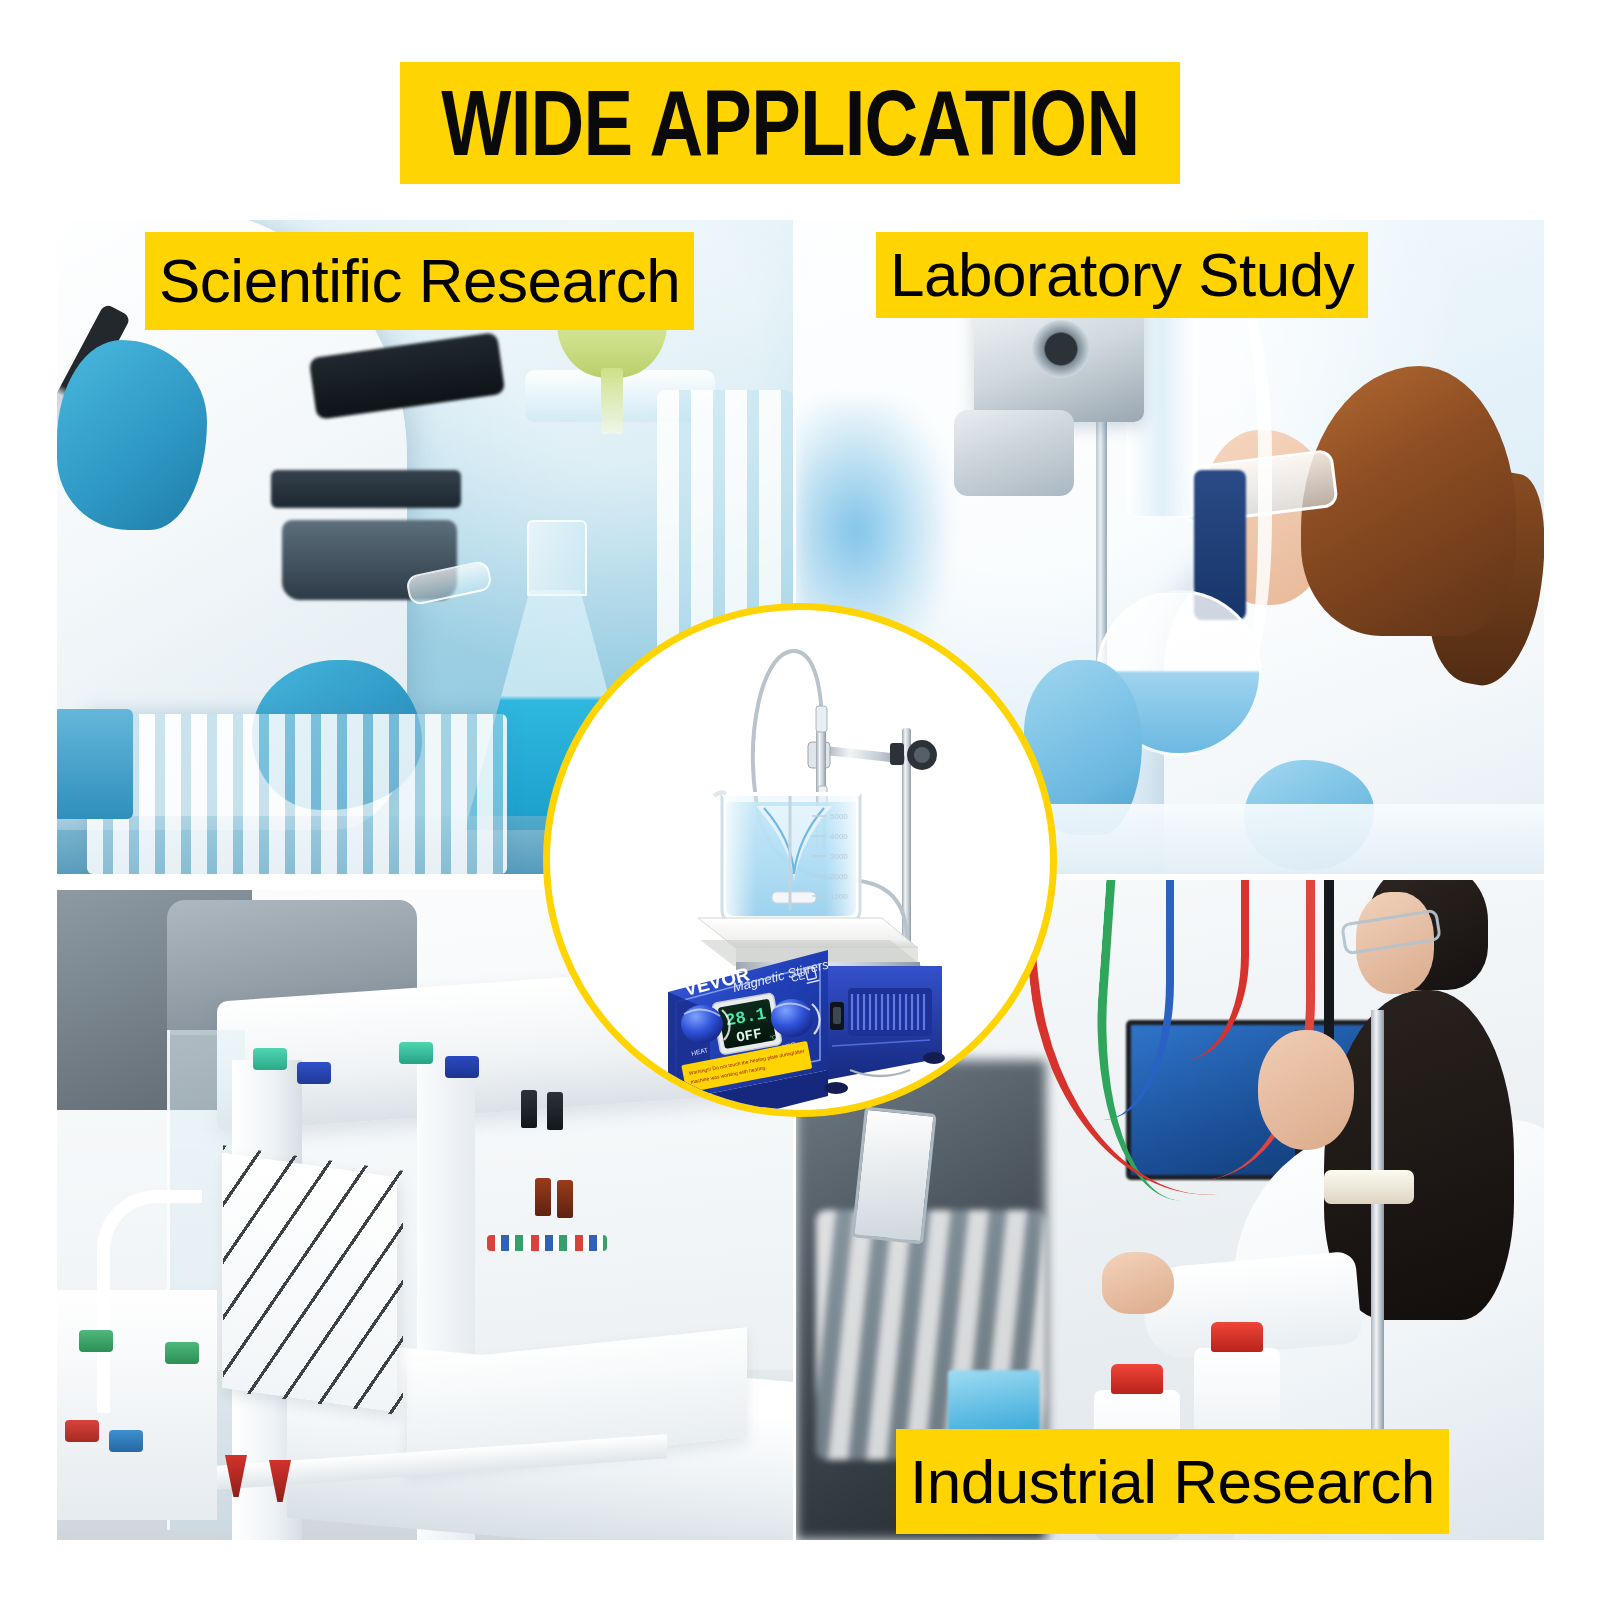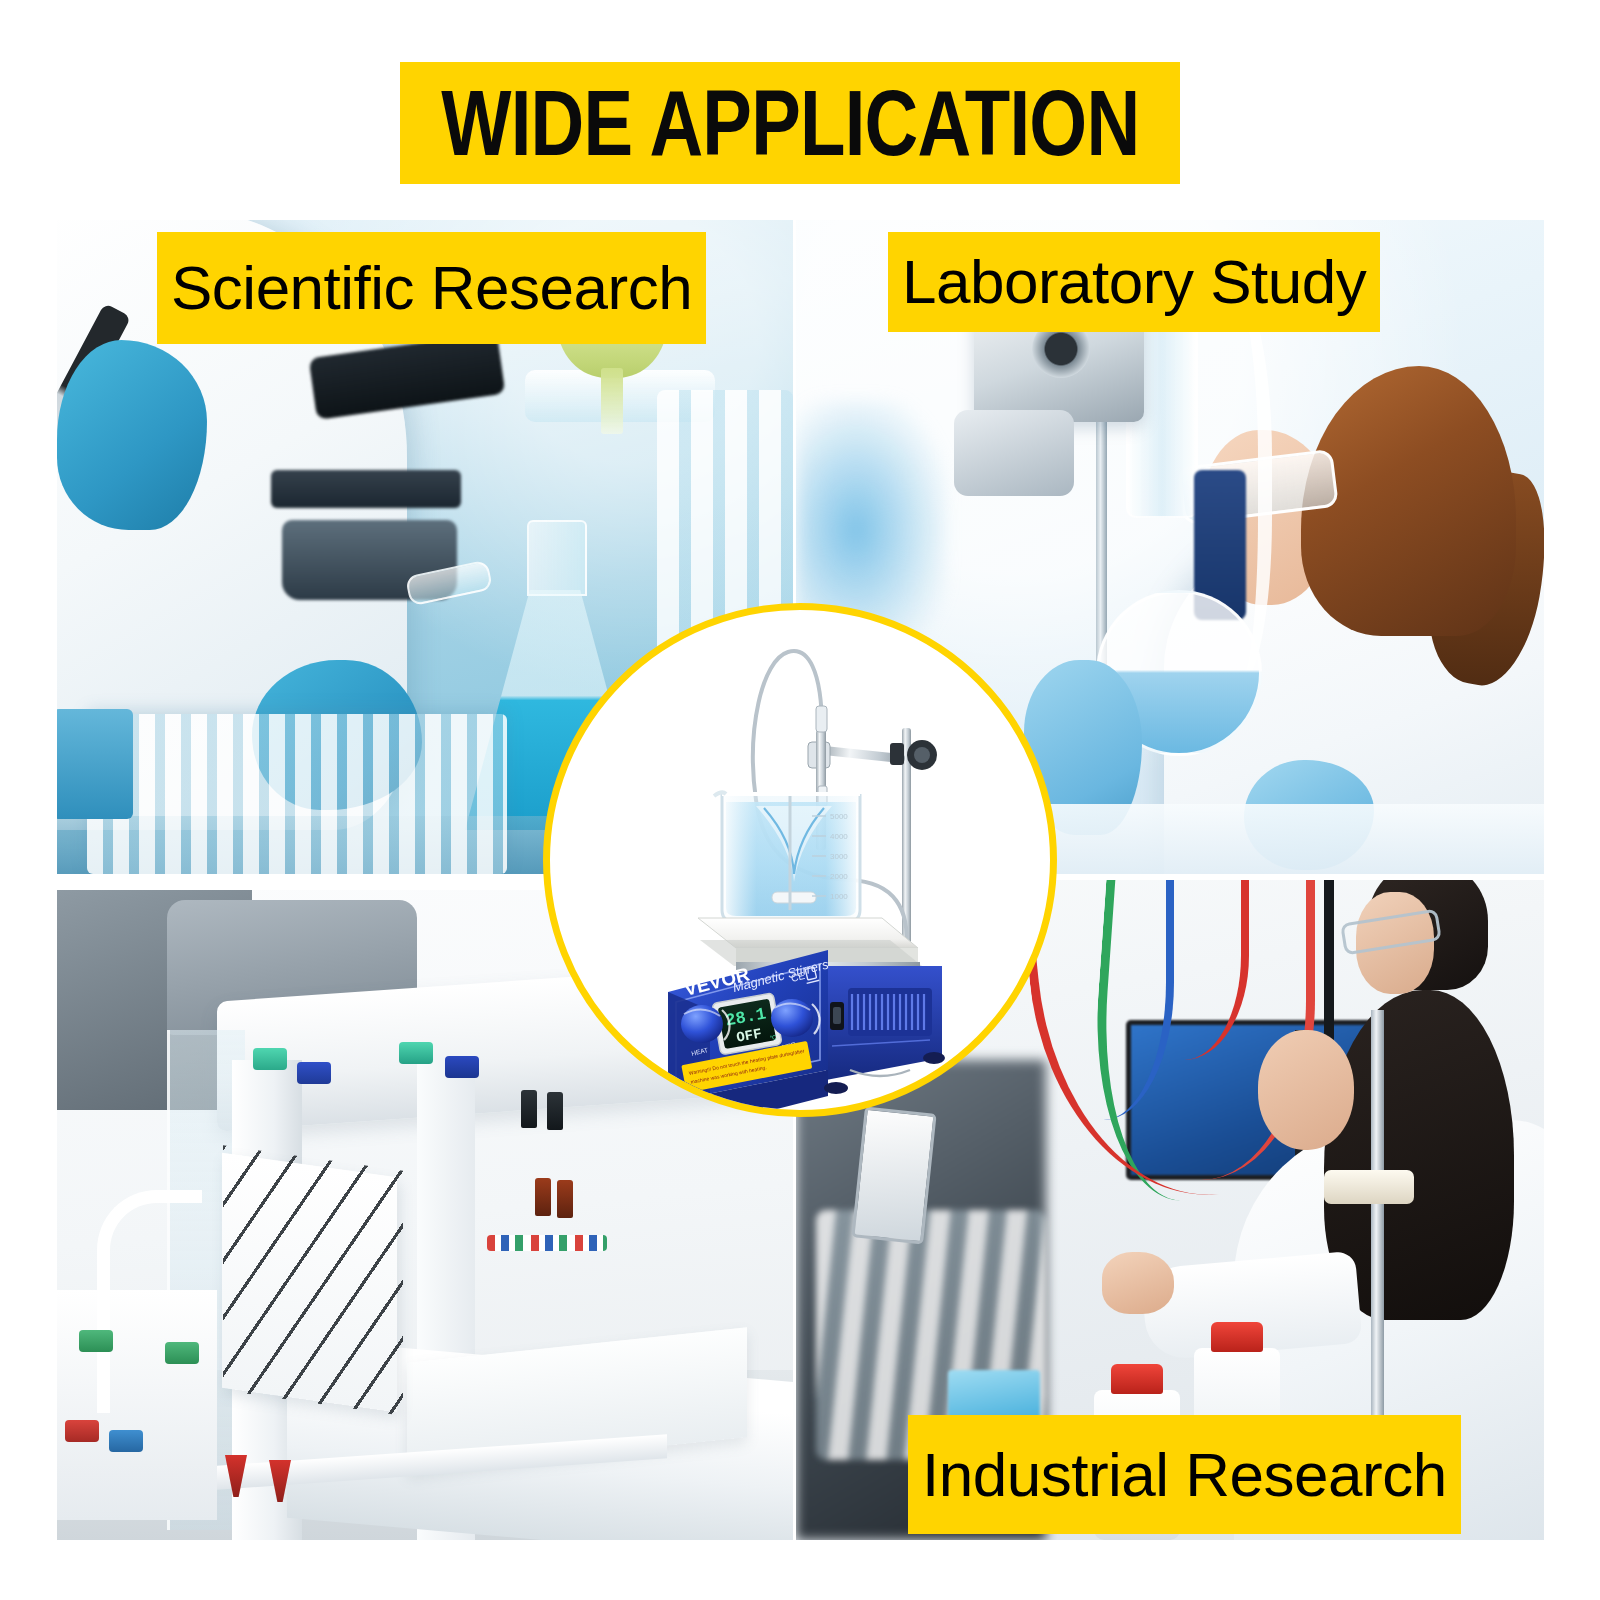--- a/index.html
+++ b/index.html
@@ -43,23 +43,22 @@
   .cell.bl{ left:0;    top:670px;width:736px; height:650px; }
   .cell.br{ left:739px;top:660px;width:748px; height:660px; }
 
   .photo{ position:absolute; inset:0; }
 
   
   .chip{
     position:absolute;
     background:var(--yellow,#FFD400);
     display:flex; align-items:center;
-    padding:8px 14px;
+    padding:1px 14px;
     z-index:6;
-    margin-left:12px;
   }
   .chip span{
     font-family:"Liberation Sans", sans-serif;
     font-weight:400;
     font-size:62px;
     color:#000;
     white-space:nowrap;
     line-height:1;
     letter-spacing:-0.5px;
   }

